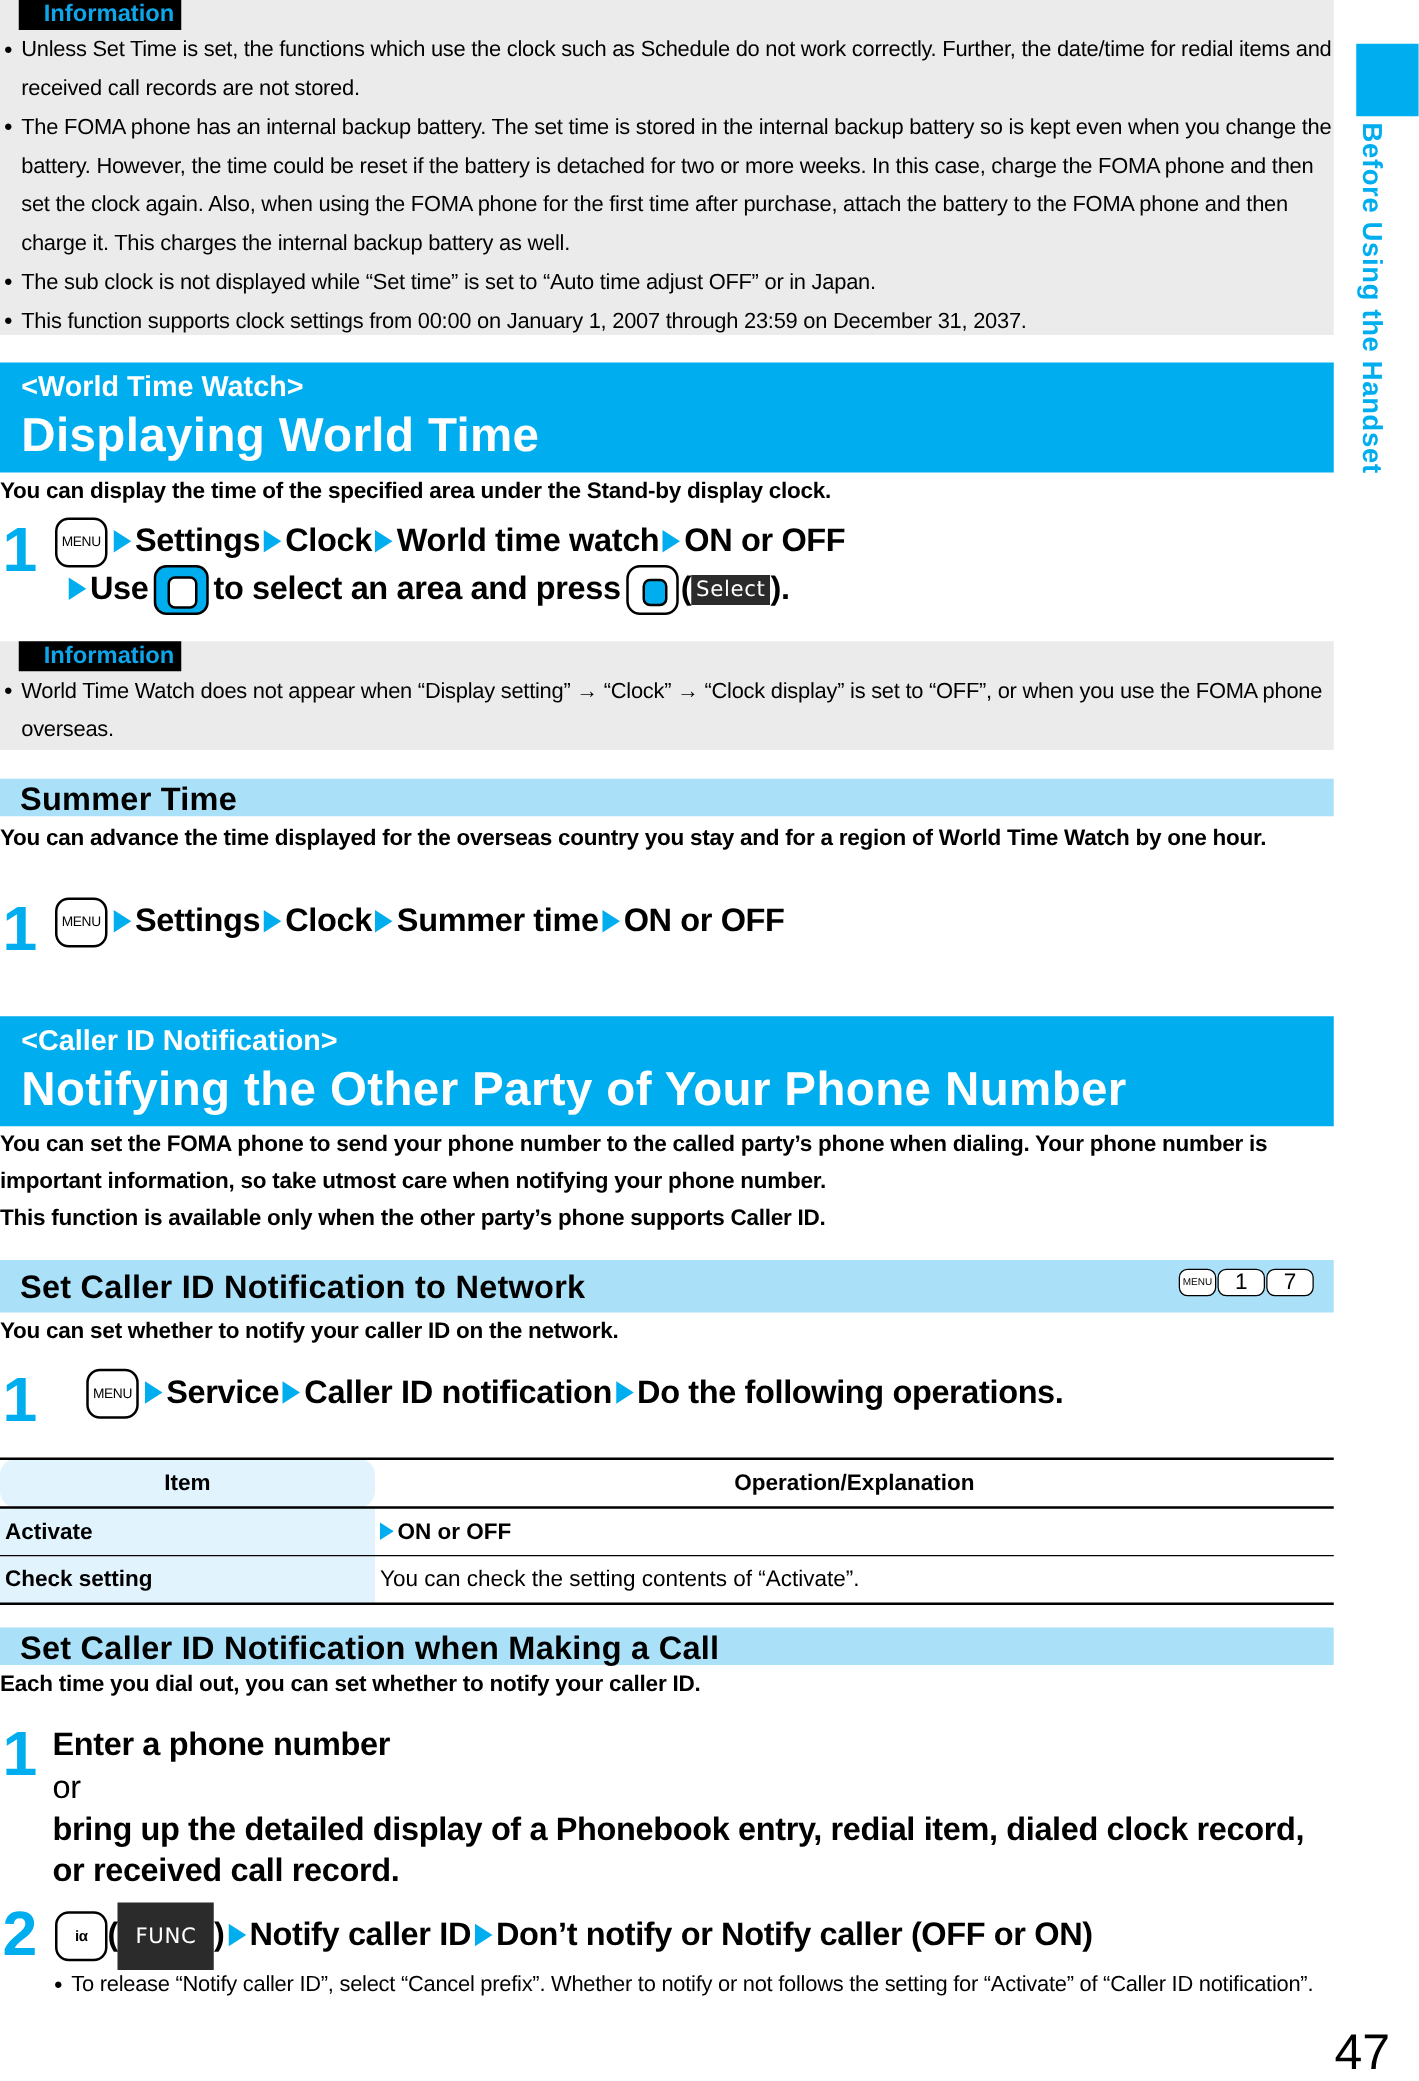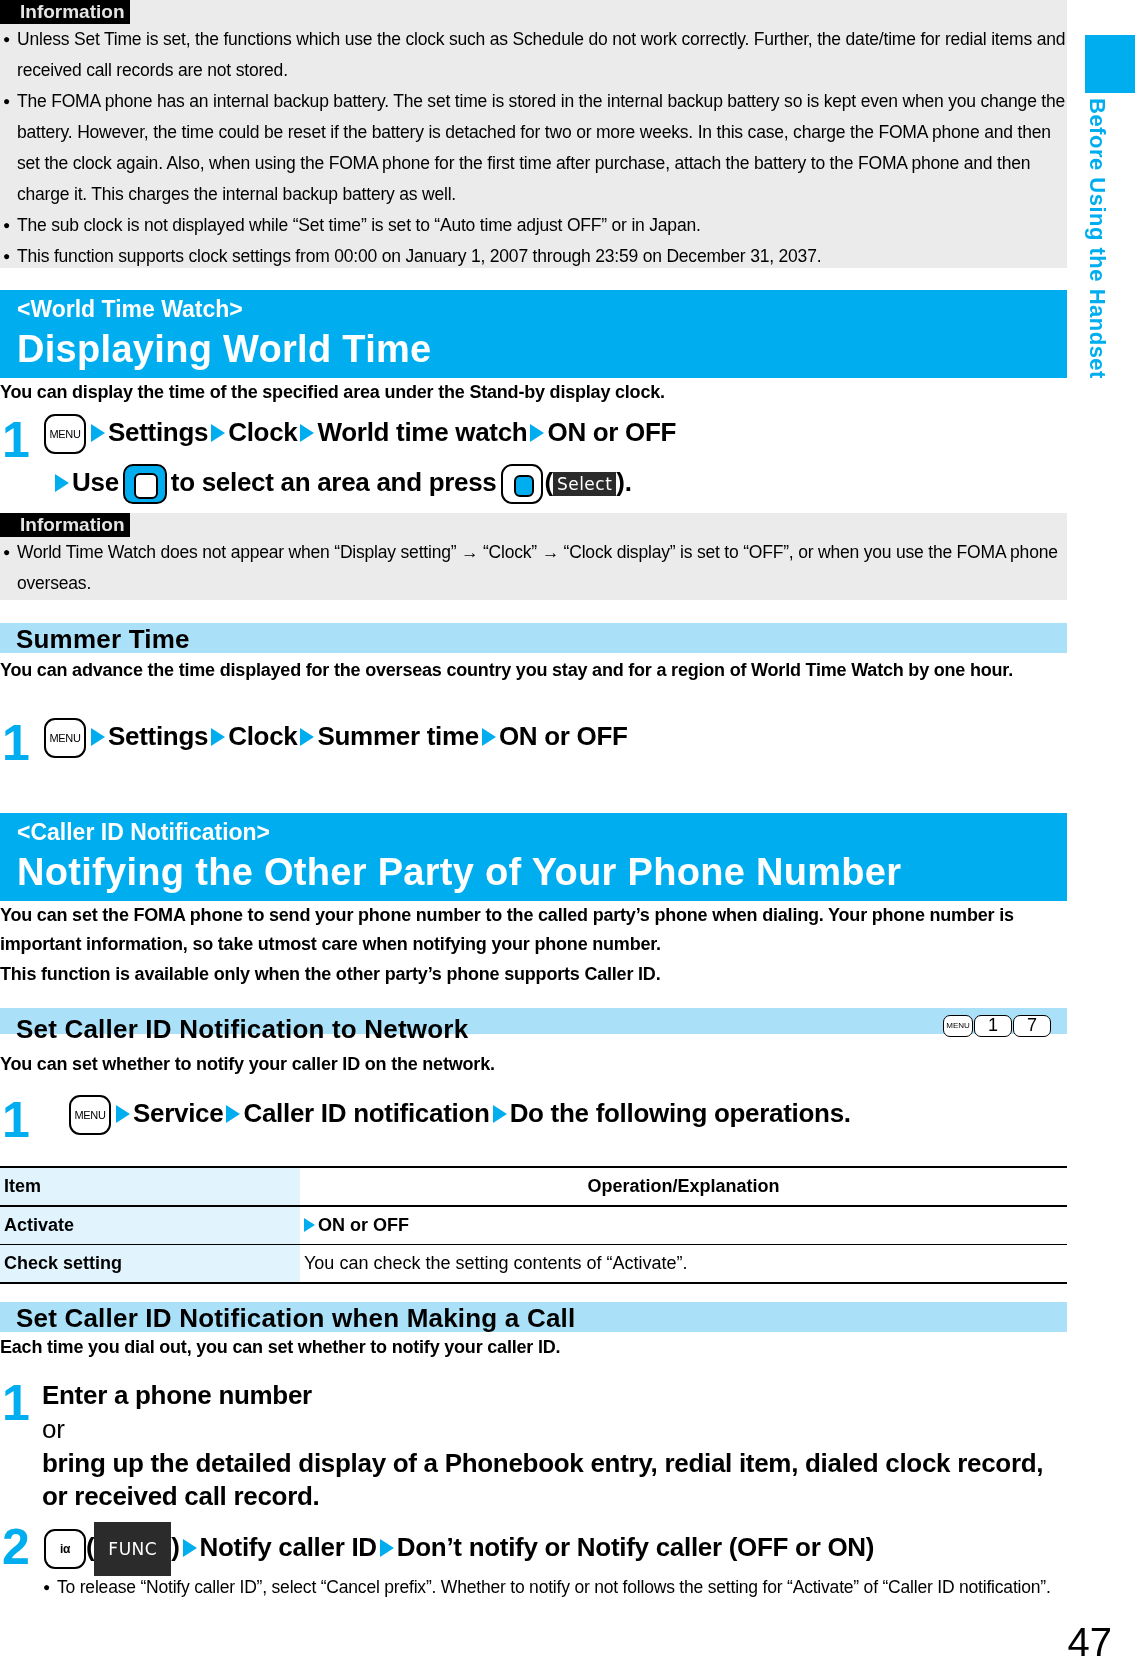--- a/index.html
+++ b/index.html
@@ -1,21 +1,21 @@
 <!DOCTYPE html>
 <html><head>
 <meta charset="utf-8">
 <style>
   html, body { margin:0; padding:0; background:#ffffff; }
   body { width:1135px; height:1665px; position:relative; overflow:hidden;
          font-family:"Liberation Sans", sans-serif; color:#000; }
 
   
   .info-box { position:absolute; left:0; width:1067px; background:#ebebeb; }
-  .info-tag { position:absolute; left:0; top:0; background:#000; color:#e5e5e5;
+  .info-tag { position:absolute; left:15px; top:0; background:#000; color:#0ea5e9;
               font-weight:bold; font-size:19px; padding:0 0 0 20px; width:130px;
               height:24px; line-height:24px; box-sizing:border-box; }
   .info-list { position:absolute; left:0; right:0; margin:0; padding:0; list-style:none; }
   .info-list li { position:relative; padding-left:17px; font-size:17.5px; line-height:31px;
                   letter-spacing:-0.2px; }
   .info-list li .bullet { position:absolute; left:3px; top:0; font-size:12px; }
 
   
   .title-band { position:absolute; left:0; width:1067px; background:#00aeef; color:#fff; }
   .title-band .kicker { position:absolute; left:17px; font-size:23px; font-weight:bold; }
@@ -58,21 +58,21 @@
   .sc-num { width:38px; margin-left:1px; }
 
   
   table.ops { position:absolute; left:0; width:1067px; border-collapse:collapse; font-size:18px; }
   table.ops td, table.ops th { padding:0 4px; height:37px; }
   table.ops tr { border-bottom:1.5px solid #000; }
   table.ops thead tr { border-top:2.5px solid #000; border-bottom:2.5px solid #000; }
   table.ops tbody tr:last-child { border-bottom:2.5px solid #000; }
   table.ops th { font-weight:bold; text-align:center; }
   table.ops .c1 { width:292px; background:#e1f3fc; font-weight:bold; text-align:left; }
-  table.ops th.c1 { text-align:left; }
+  table.ops th.c1 { text-align:center;border-radius:13px; }
 
   
   .side-tab { position:absolute; left:1085px; top:35px; width:50px; height:58px; background:#00aeef; }
   .side-text { position:absolute; left:1084px; top:98px; writing-mode:vertical-rl; color:#00aeef; font-weight:bold;
                font-size:22px; letter-spacing:0.5px; white-space:nowrap; }
 
   .page-num { position:absolute; right:23px; top:1620px; font-size:40px; line-height:44px; }
 </style>
 </head>
 <body>
@@ -93,21 +93,21 @@
 <div class="title-band" style="top:290px;height:88px;">
   <div class="kicker" style="top:6px;">&lt;World Time Watch&gt;</div>
   <div class="title" style="top:38px;">Displaying World Time</div>
 </div>
 <div class="body-text" style="top:378px;">You can display the time of the specified area under the Stand-by display clock.</div>
 
 <div class="step-num" style="top:415px;">1</div>
 <div class="step-line" style="left:44px;top:414px;">
   <span class="key-menu">MENU</span><span class="tri"></span><span>Settings</span><span class="tri"></span><span>Clock</span><span class="tri"></span><span>World time watch</span><span class="tri"></span><span>ON or OFF</span>
 </div>
-<div class="step-line" style="left:52px;top:452px;margin-top:12px;">
+<div class="step-line" style="left:52px;top:452px;">
   <span class="tri"></span><span>Use</span><span class="key-nav"></span><span>to select an area and press</span><span class="key-center"></span><span>(</span><span class="soft-label">Select</span><span>).</span>
 </div>
 
 <div class="info-box" style="top:513px;height:87px;">
   <div class="info-tag">Information</div>
   <ul class="info-list" style="top:24px;">
     <li><span class="bullet">●</span><span>World Time Watch does not appear when “Display setting” → “Clock” → “Clock display” is set to “OFF”, or when you use the FOMA phone overseas.</span></li>
   </ul>
 </div>
 
@@ -120,21 +120,21 @@
   <span class="key-menu">MENU</span><span class="tri"></span><span>Settings</span><span class="tri"></span><span>Clock</span><span class="tri"></span><span>Summer time</span><span class="tri"></span><span>ON or OFF</span>
 </div>
 
 <div class="title-band" style="top:813px;height:88px;">
   <div class="kicker" style="top:6px;">&lt;Caller ID Notification&gt;</div>
   <div class="title" style="top:38px;">Notifying the Other Party of Your Phone Number</div>
 </div>
 <div class="body-text" style="top:901px;width:1067px;">You can set the FOMA phone to send your phone number to the called party’s phone when dialing. Your phone number is important information, so take utmost care when notifying your phone number.</div>
 <div class="body-text" style="top:960px;">This function is available only when the other party’s phone supports Caller ID.</div>
 
-<div class="sub-band" style="top:1008px;height:26px;">
+<div class="sub-band" style="top:1008px;height:42px;">
   <div class="label" style="top:6px;">Set Caller ID Notification to Network</div>
   <div class="shortcut" style="top:7px;">
     <span class="sc-key sc-menu">MENU</span><span class="sc-key sc-num">1</span><span class="sc-key sc-num">7</span>
   </div>
 </div>
 <div class="body-text" style="top:1050px;">You can set whether to notify your caller ID on the network.</div>
 <div class="step-num" style="top:1095px;">1</div>
 <div class="step-line" style="left:44px;top:1095px;padding-left:25px;">
   <span class="key-menu">MENU</span><span class="tri"></span><span>Service</span><span class="tri"></span><span>Caller ID notification</span><span class="tri"></span><span>Do the following operations.</span>
 </div>

